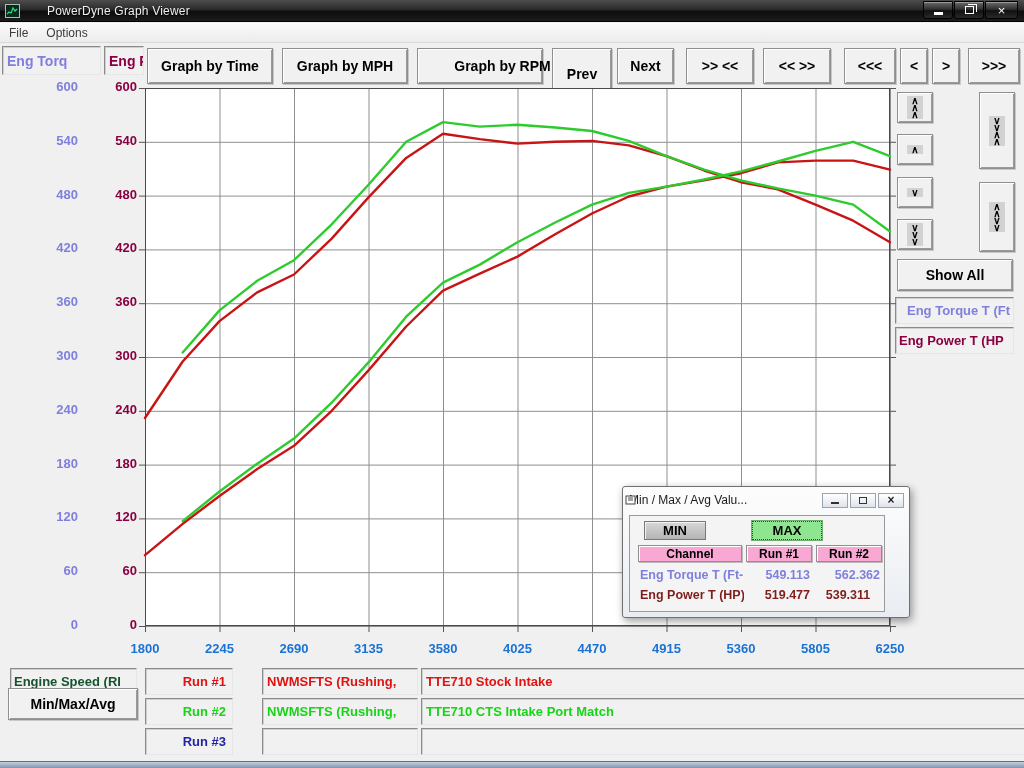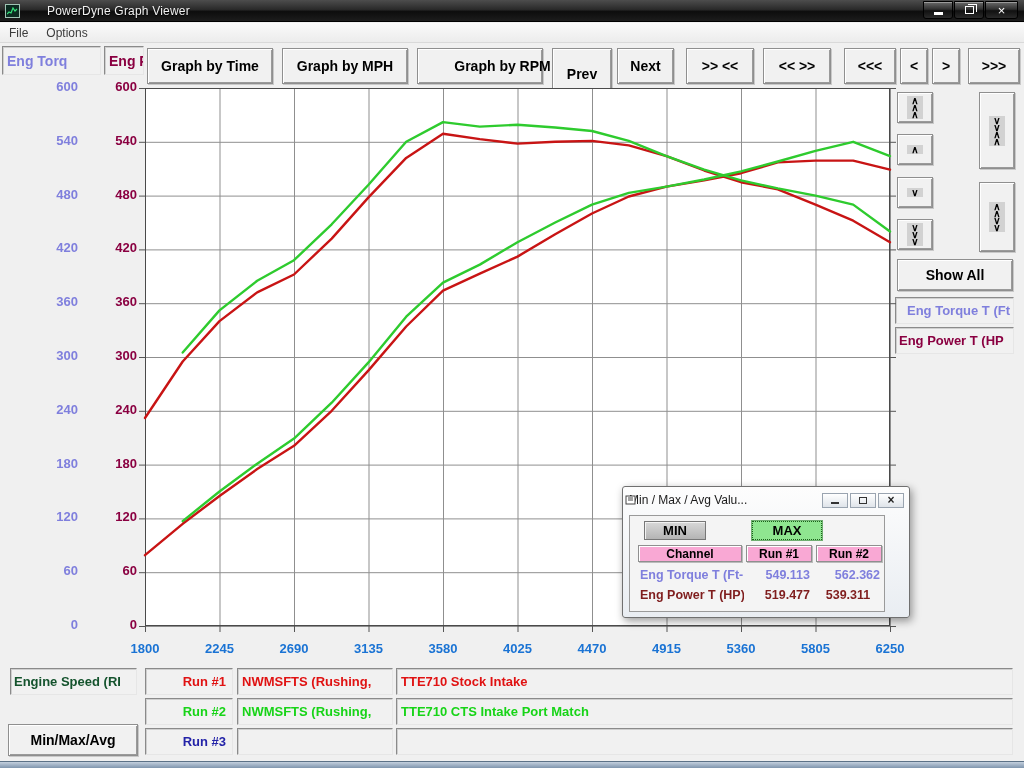--- a/index.html
+++ b/index.html
@@ -93,21 +93,21 @@
     display:flex; align-items:center; justify-content:center; font-size:10px; color:#222; margin-left:2px;
   }
   .mm-panel { position:absolute; left:6px; top:28px; width:256px; height:97px; border:1px solid #9a9a9a; background:#f4f4f4;padding-left:40px; }
   .mm-btn { position:absolute; font-weight:bold; font-size:13px; display:flex; align-items:center; justify-content:center; }
   .mm-header { position:absolute; background:#f9a8d4; border:1px solid #8f8f8f; box-shadow:inset 1px 1px 0 #fff, 1px 1px 0 #bbb; font-weight:bold; font-size:12px; display:flex; align-items:center; justify-content:center; }
   .mm-row { position:absolute; left:0; width:100%; height:18px; font-weight:bold; font-size:12.5px; }
   .mm-cell { position:absolute; white-space:nowrap; overflow:hidden; }
 
   
   .runlabel { justify-content:flex-end; padding-right:6px; }
-  .filebox, .descbox { padding-left:4px; }
+  .filebox, .descbox { padding-left:4px;margin-left:25px; }
   .bottom-edge {
     position:absolute; left:0; top:761px; width:1024px; height:7px;
     background:linear-gradient(#c3cfdd,#7f95ad);
     border-top:1px solid #5c7186;
   }
   svg { position:absolute; z-index:1; }
 </style>
 </head>
 <body>
 
@@ -326,15 +326,15 @@
     <div class="sunkbox runlabel" style="left: 145px; top: 668px; width: 88px; height: 27px; color: rgb(224, 18, 18); justify-content: flex-end;">Run #1</div>
     <div class="sunkbox filebox" style="left: 237px; top: 668px; width: 156px; height: 27px; color: rgb(224, 18, 18);">NWMSFTS (Rushing,</div>
     <div class="sunkbox descbox" style="left: 396px; top: 668px; width: 617px; height: 27px; color: rgb(224, 18, 18);">TTE710 Stock Intake</div>
     <div class="sunkbox runlabel" style="left: 145px; top: 698px; width: 88px; height: 27px; color: rgb(23, 212, 23); justify-content: flex-end;">Run #2</div>
     <div class="sunkbox filebox" style="left: 237px; top: 698px; width: 156px; height: 27px; color: rgb(23, 212, 23);">NWMSFTS (Rushing,</div>
     <div class="sunkbox descbox" style="left: 396px; top: 698px; width: 617px; height: 27px; color: rgb(23, 212, 23);">TTE710 CTS Intake Port Match</div>
     <div class="sunkbox runlabel" style="left: 145px; top: 728px; width: 88px; height: 27px; color: rgb(35, 35, 168); justify-content: flex-end;">Run #3</div>
     <div class="sunkbox filebox" style="left: 237px; top: 728px; width: 156px; height: 27px; color: rgb(35, 35, 168);"></div>
     <div class="sunkbox descbox" style="left: 396px; top: 728px; width: 617px; height: 27px; color: rgb(35, 35, 168);"></div>
   </div>
-<div class="btn3d" style="left:8px; top:724px; width:130px; height:32px;">Min/Max/Avg</div>
+<div class="btn3d" style="left:8px; top:688px; width:130px; height:32px;">Min/Max/Avg</div>
 
 <div class="bottom-edge"></div>
 
 </body></html>

